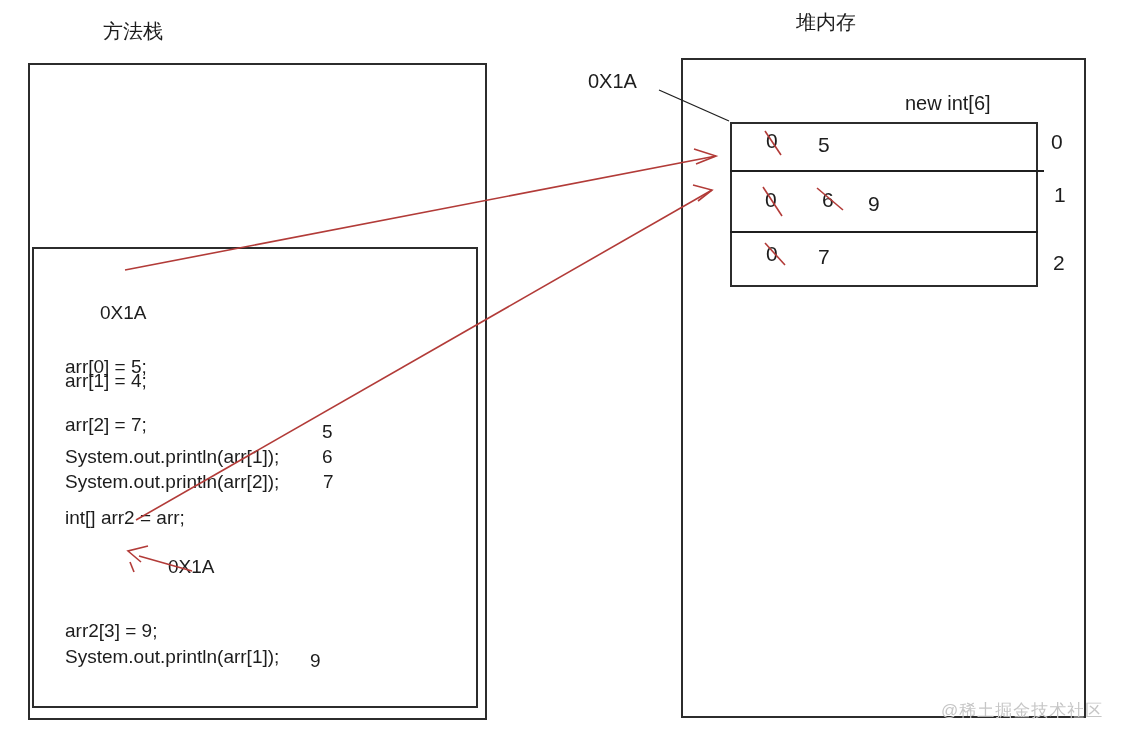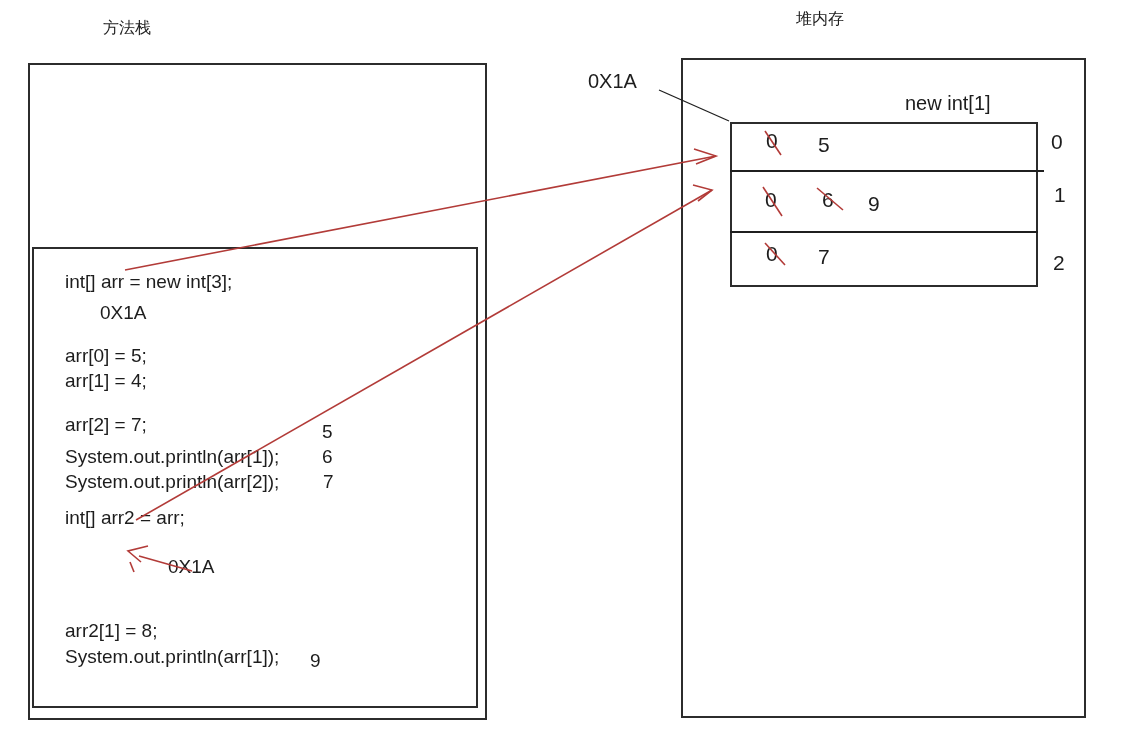--- a/index.html
+++ b/index.html
@@ -2,21 +2,21 @@
 <html><head>
 <meta charset="utf-8">
 <style>
   html,body{margin:0;padding:0;background:#fff;}
   .canvas{
     position:relative;width:1128px;height:752px;background:#ffffff;overflow:hidden;
     font-family:"Liberation Sans","DejaVu Sans",sans-serif;color:#1d1d1d;
   }
   .box{position:absolute;border:2px solid #2c2c2c;box-sizing:border-box;background:transparent;}
   .txt{position:absolute;white-space:nowrap;}
-  .title{font-size:16px;font-family:Liberation Mono, monospace;}
+  .title{font-size:20px;font-family:Liberation Mono, monospace;}
   .label{font-size:20px;}
   .code{position:absolute;left:65px;font-size:19px;line-height:25px;white-space:nowrap;}
   .out{position:absolute;top:0;font-size:19px;}
   .val{font-size:21px;line-height:22px;}
   .idx{font-size:21px;line-height:22px;}
   .watermark{font-size:17px;color:#c6c6c6;letter-spacing:1px;}
   svg.overlay{position:absolute;left:0;top:0;pointer-events:none;}
   .r{stroke:#b23b38;stroke-width:1.6;fill:none;}
   .k{stroke:#1f1f1f;stroke-width:1.3;fill:none;}
   .k2{stroke:#1f1f1f;stroke-width:2;fill:none;}
@@ -28,43 +28,42 @@
 
   <div class="txt title" style="left:103px;top:18px">方法栈</div>
   <div class="txt title" style="left:796px;top:9px">堆内存</div>
 
   <div class="box" style="left:28px;top:63px;width:459px;height:657px"></div>
   <div class="box" style="left:32px;top:247px;width:446px;height:461px"></div>
   <div class="box" style="left:681px;top:58px;width:405px;height:660px"></div>
   <div class="box" style="left:730px;top:122px;width:308px;height:165px"></div>
 
   <div class="txt label" style="left:588px;top:70px">0X1A</div>
-  <div class="txt label" style="left:905px;top:92px">new int[1]</div>
+  <div class="txt label" style="left:905px;top:92px">new int[6]</div>
 
-  <div class="code" style="top:269px">int[] arr = new int[3];</div>
   <div class="code" style="top:300px;left:100px">0X1A</div>
-  <div class="code" style="top:343px">arr[0] = 5;</div>
+  <div class="code" style="top:354px">arr[0] = 5;</div>
   <div class="code" style="top:368px">arr[1] = 4;</div>
   <div class="code" style="top:412px">arr[2] = 7;</div>
 
   <div class="code" style="top:419px">
     <span class="out" style="left:257px">5</span>
   </div>
   <div class="code" style="top:444px">
     <span>System.out.println(arr[1]);</span>
     <span class="out" style="left:257px">6</span>
   </div>
   <div class="code" style="top:469px">
     <span>System.out.println(arr[2]);</span>
     <span class="out" style="left:258px">7</span>
   </div>
 
   <div class="code" style="top:505px">int[] arr2 = arr;</div>
   <div class="code" style="top:554px;left:168px">0X1A</div>
-  <div class="code" style="top:618px">arr2[1] = 8;</div>
+  <div class="code" style="top:618px">arr2[3] = 9;</div>
 
   <div class="code" style="top:644px">
     <span>System.out.println(arr[1]);</span>
     <span class="out" style="left:245px;top:4px">9</span>
   </div>
 
   <div class="txt val" style="left:766px;top:130px">0</div>
   <div class="txt val" style="left:818px;top:134px">5</div>
 
   <div class="txt val" style="left:765px;top:189px">0</div>
@@ -94,14 +93,15 @@
     <line class="r" x1="192" y1="571" x2="139" y2="556"></line>
     <polyline class="r" points="148,546 128,551 141,562"></polyline>
     <line class="r" x1="130" y1="562" x2="134" y2="572"></line>
 
     <line class="r" x1="765" y1="131" x2="781" y2="155"></line>
     <line class="r" x1="763" y1="187" x2="782" y2="216"></line>
     <line class="r" x1="817" y1="188" x2="843" y2="210"></line>
     <line class="r" x1="765" y1="243" x2="785" y2="265"></line>
   </svg>
 
+  <div class="txt watermark" style="left:941px;top:699px">@稀土掘金技术社区</div>
 
 </div>
 
 </body></html>

